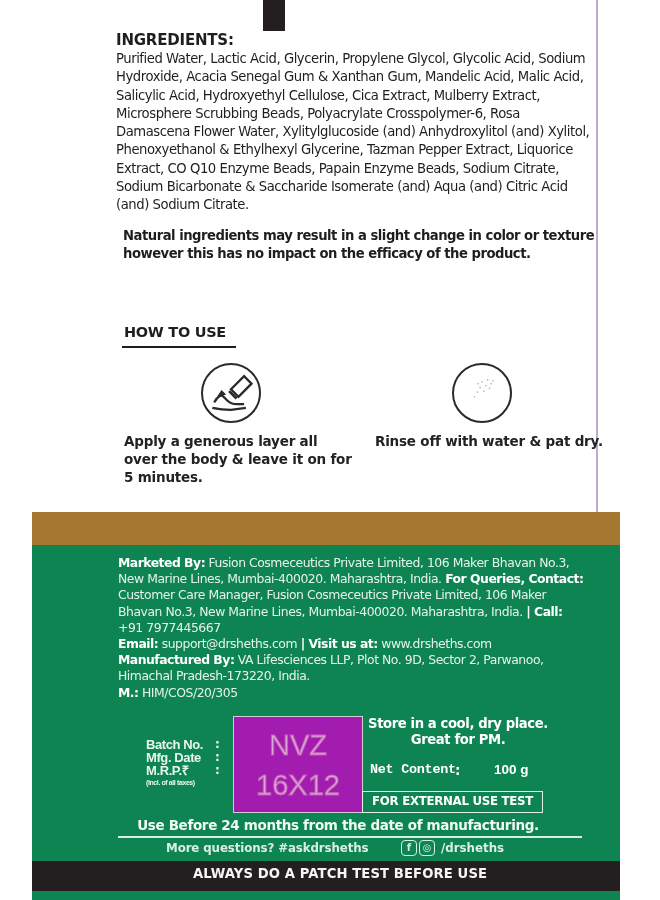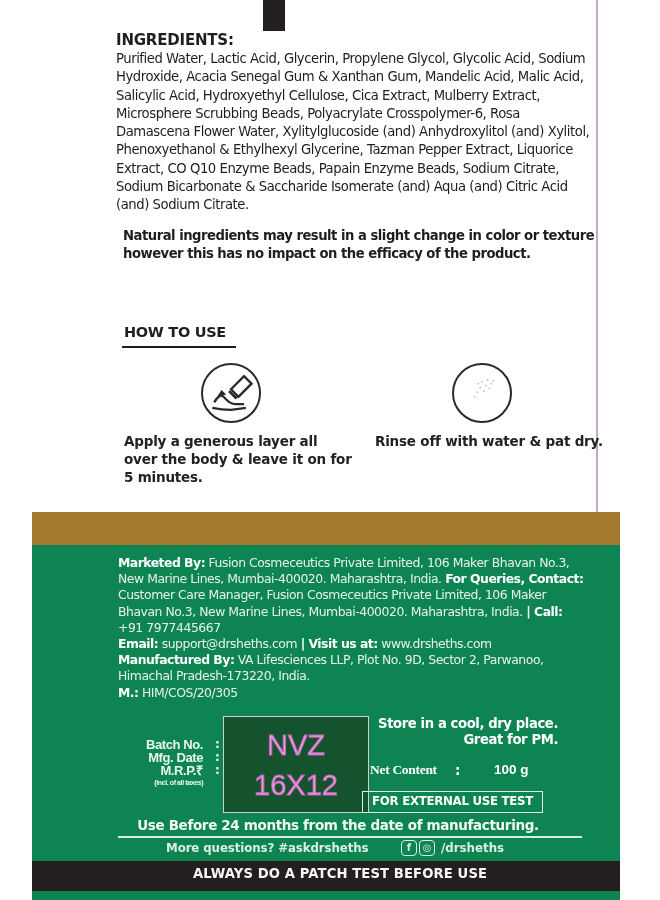--- a/index.html
+++ b/index.html
@@ -24,32 +24,32 @@
     .step-text { position: absolute; font-weight: bold; font-size: 13.5px; line-height: 18px; letter-spacing: -0.2px; color: #222; }
     .step1-text { left: 124px; top: 432px; width: 230px; }
     .step2-text { left: 375px; top: 432px; width: 230px; }
 
     .brown-band { position: absolute; left: 32px; top: 512px; width: 588px; height: 33px; background: #a57830; }
     .green-area { position: absolute; left: 32px; top: 545px; width: 588px; height: 355px; background: #0f8453; }
 
     .company { position: absolute; left: 118px; top: 555px; width: 470px; font-size: 12.4px; line-height: 16.2px; color: #e6f3ec; letter-spacing: -0.45px; }
     .company b { color: #ffffff; letter-spacing: -0.5px; }
 
-    .batch-labels { position: absolute; left: 146px; top: 738px; color: #e9f6ef; font-family: "Liberation Sans", sans-serif; text-align: right; }
+    .batch-labels { position: absolute; left: 146px; top: 738px; color: #e9f6ef; font-family: "Liberation Sans", sans-serif; }
     .batch-labels div { font-size: 13px; line-height: 13.2px; font-weight: bold; letter-spacing: -0.4px; }
     .batch-labels .small { font-size: 7px; line-height: 9px; font-weight: bold; }
     .colon-col { position: absolute; left: 215px; top: 738px; color: #e9f6ef; font-size: 12px; line-height: 13.2px; font-weight: bold; }
 
-    .stamp-box { position: absolute; left: 223px; top: 716px; width: 146px; height: 97px; background: #14532d; border: 1px solid #cfcfcf; }
+    .stamp-box { position: absolute; left: 233px; top: 716px; width: 130px; height: 97px; background: #a21caf; border: 1px solid #cfcfcf; }
     .stamp-line { position: absolute; width: 100%; text-align: center; font-family: "Liberation Sans", sans-serif; color: #d8a7d4; -webkit-text-stroke: 1px #c65fb8; }
     .stamp-line1 { top: 12px; font-size: 29px; }
     .stamp-line2 { top: 52px; font-size: 29px; }
 
-    .store-text { position: absolute; left: 358px; top: 716px; width: 200px; text-align: right; color: #ffffff; font-weight: bold; font-size: 13.2px; line-height: 16px; letter-spacing: -0.4px; }
-    .net-label { position: absolute; left: 370px; top: 762px; color: #ffffff; font-family: Liberation Serif, serif; font-weight: bold; font-size: 13.5px; letter-spacing: -0.3px; }
+    .store-text { position: absolute; left: 358px; top: 716px; width: 200px; text-align: center; color: #ffffff; font-weight: bold; font-size: 13.2px; line-height: 16px; letter-spacing: -0.4px; }
+    .net-label { position: absolute; left: 370px; top: 762px; color: #ffffff; font-family: Liberation Mono, monospace; font-weight: bold; font-size: 13.5px; letter-spacing: -0.3px; }
     .net-colon { position: absolute; left: 455px; top: 762px; color: #ffffff; font-weight: bold; font-size: 13.5px; }
     .net-value { position: absolute; left: 494px; top: 762px; color: #ffffff; font-family: "Liberation Sans", sans-serif; font-weight: bold; font-size: 13.5px; }
 
     .external-box { position: absolute; left: 362px; top: 791px; width: 181px; height: 22px; border: 1.5px solid #dff0e6; color: #ffffff; font-weight: bold; font-size: 11.8px; line-height: 19px; text-align: center; letter-spacing: -0.3px; }
 
     .use-before { position: absolute; left: 118px; top: 817px; width: 440px; text-align: center; color: #f2faf5; font-weight: bold; font-size: 13.5px; letter-spacing: -0.35px; }
     .rule-line { position: absolute; left: 118px; top: 836px; width: 464px; height: 2px; background: #d6efe2; }
 
     .more-q { position: absolute; left: 166px; top: 841px; color: #d9efe3; font-weight: bold; font-size: 11.8px; letter-spacing: -0.1px; }
     .social { position: absolute; left: 401px; top: 840px; display: flex; gap: 2px; }

